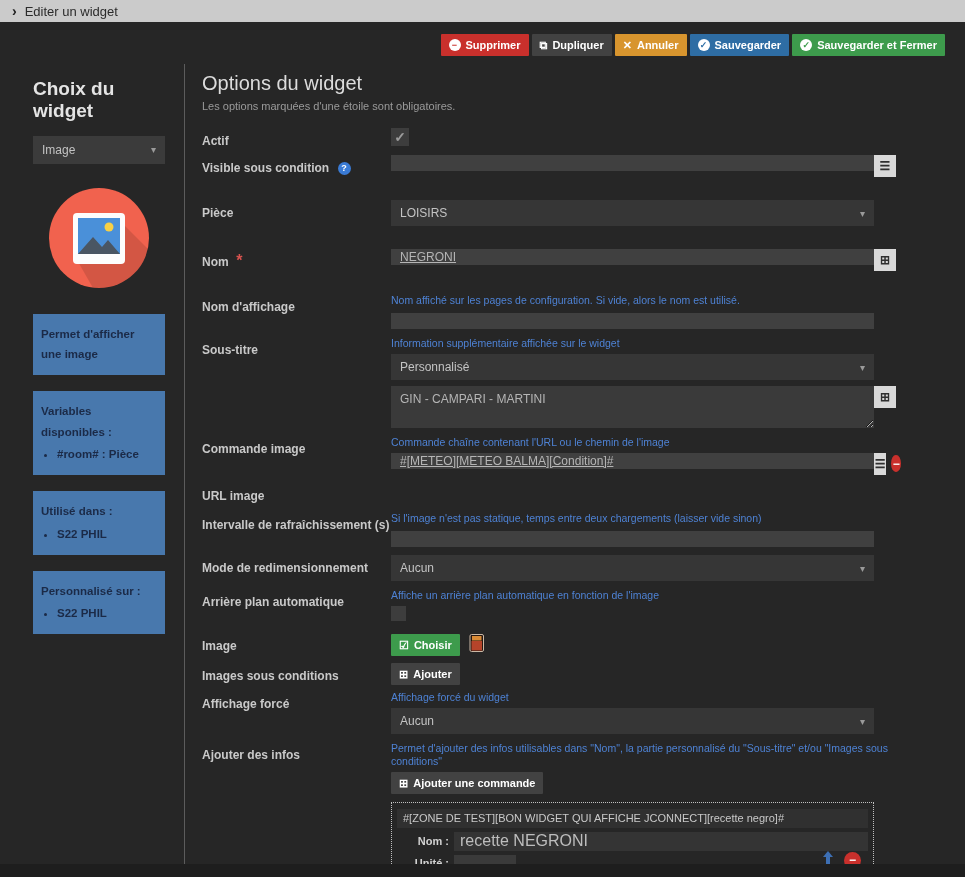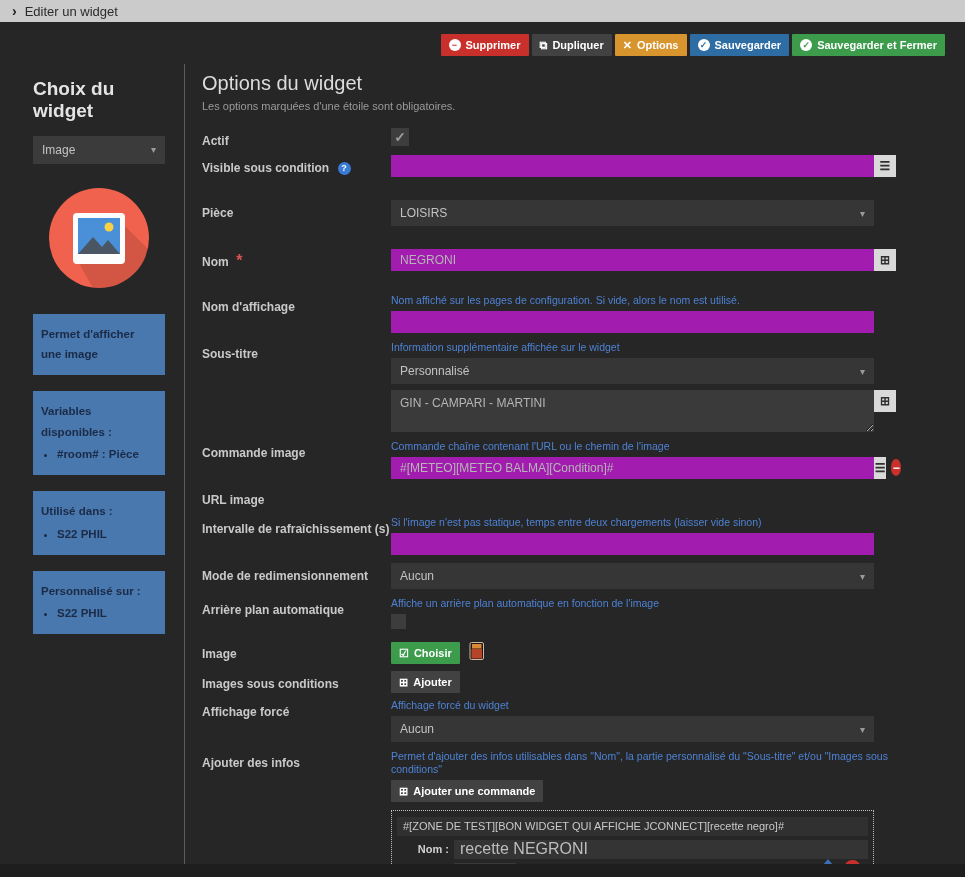--- a/index.html
+++ b/index.html
@@ -69,22 +69,22 @@
   .req { color:#d9534f; font-weight:bold; margin-left:3px; }
   .help-icon {
     display:inline-flex; width:13px; height:13px; border-radius:50%;
     background:#3a7bd5; color:#fff; font-size:9px; font-weight:bold;
     align-items:center; justify-content:center; margin-left:4px; vertical-align:1px;
     cursor:pointer;
   }
   .field-col { width:510px; }
   .helper { color:#4e82d4; font-size:10.5px; margin-bottom:4px; line-height:13px; }
   .tinput {
-    background:#a21caf; border:none; color:#b5b5b5; font-size:12px;
-    height:22px; width:483px; padding:0 9px; font-family:inherit; outline:none;
+    background:#404040; border:none; color:#b5b5b5; font-size:12px;
+    height:16px; width:483px; padding:0 9px; font-family:inherit; outline:none;text-decoration:underline;
   }
   .group { display:flex; align-items:flex-start; }
   .group .tinput { flex:0 0 483px; }
   .addon {
     width:22px; height:22px; background:#d9d9d9; border:none; cursor:pointer;
     display:inline-flex; align-items:center; justify-content:center;
     color:#2f2f2f; font-size:12px; font-weight:bold; padding:0;
   }
   .minus-circle {
     width:17px; height:17px; border-radius:50%; background:#c9302c; color:#fff;
@@ -139,21 +139,21 @@
     <button class="btn btn-danger">
       <span class="ico-circle">−</span>
       <span>Supprimer</span>
     </button>
     <button class="btn btn-dark">
       <span class="ico-plain">⧉</span>
       <span>Dupliquer</span>
     </button>
     <button class="btn btn-warning">
       <span class="ico-plain">✕</span>
-      <span>Options</span>
+      <span>Annuler</span>
     </button>
     <button class="btn btn-primary">
       <span class="ico-circle">✓</span>
       <span>Sauvegarder</span>
     </button>
     <button class="btn btn-success">
       <span class="ico-circle">✓</span>
       <span>Sauvegarder et Fermer</span>
     </button>
   </div>

